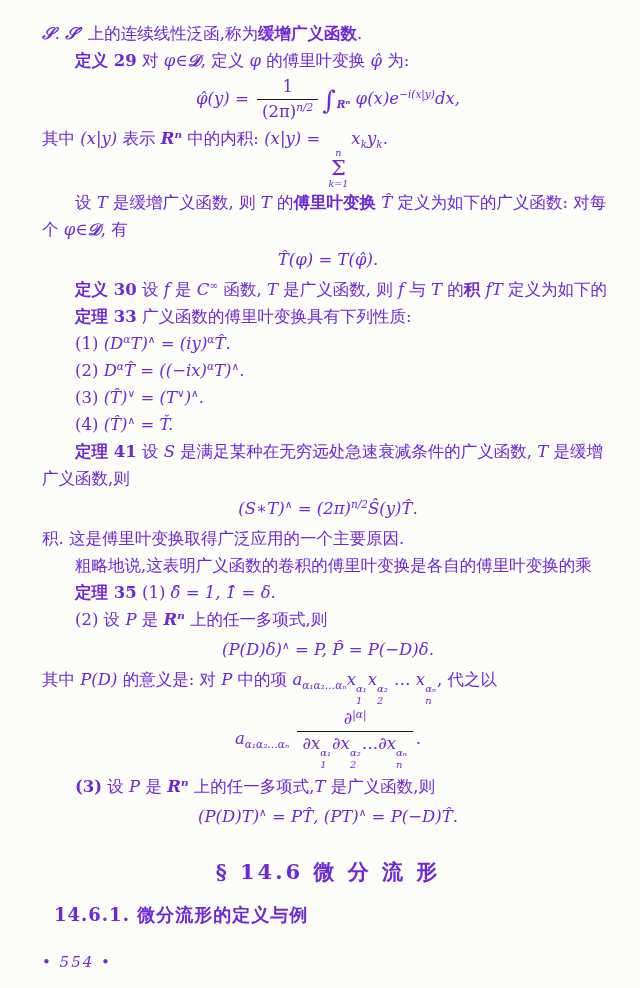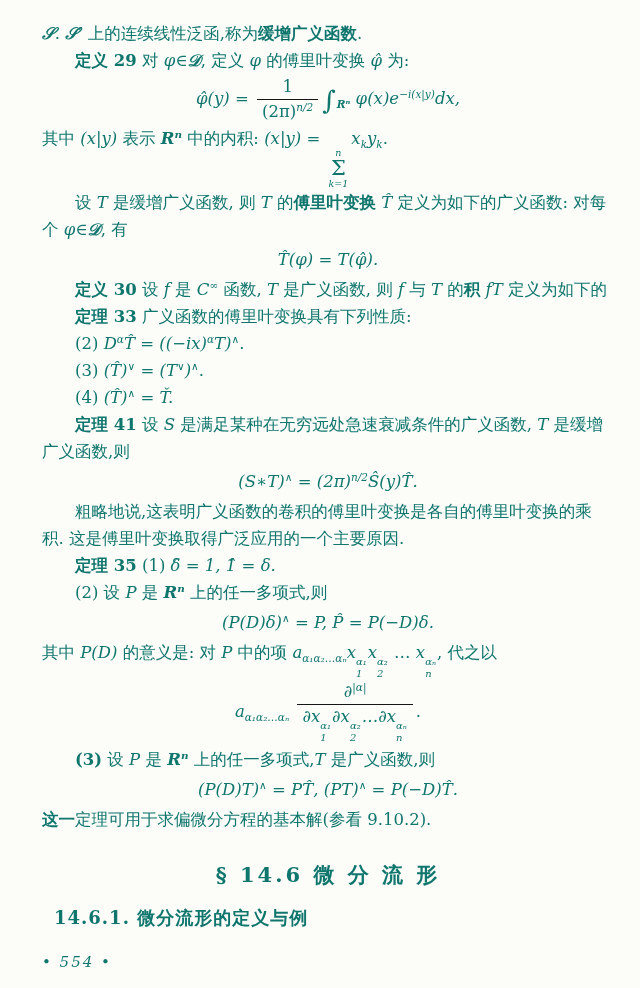--- a/index.html
+++ b/index.html
@@ -2,21 +2,21 @@
 <html><head>
 <meta charset="utf-8">
 <style>
   html,body{margin:0;padding:0;background:#d8d8d4;}
   .page{
     position:relative;
     width:640px;height:988px;
     margin:0 auto;
     box-sizing:border-box;
     background:#fcfcf8;
-    color:#0f766e;
+    color:#6d28d9;
     font-family:"DejaVu Serif","Liberation Serif",serif;
     font-size:16.5px;
     line-height:27px;
     padding:20px 26px 0 42px;
     overflow:hidden;
   }
   .line{min-height:27px;}
   .indent{text-indent:2em;}
   .center{text-align:center;margin:3px 0;}
   .h1{text-align:center;font-weight:bold;font-size:21px;letter-spacing:3px;margin:28px 0 16px;}
@@ -49,28 +49,29 @@
       <div class="line"><span>其中 </span><span class="i">(x|y)</span><span> 表示 </span><span class="bi">Rⁿ</span><span> 中的内积:  </span><span class="i">(x|y) = </span><span class="sumop">
           <span class="lim">n</span>
           <span class="op">Σ</span>
           <span class="lim">k=1</span>
         </span><span class="i">x</span><span class="sub">k</span><span class="i">y</span><span class="sub">k</span><span>.</span></div>
       <div class="line indent"><span>设 </span><span class="i">T</span><span> 是缓增广义函数, 则 </span><span class="i">T</span><span> 的</span><span class="b">傅里叶变换</span><span> </span><span class="i">T̂</span><span> 定义为如下的广义函数: 对每</span></div>
       <div class="line"><span>个 </span><span class="i">φ∈</span><span class="scr">𝒟</span><span>, 有</span></div>
       <div class="line center"><span class="i">T̂(φ) = T(φ̂).</span></div>
       <div class="line indent"><span class="b">定义 30</span><span>  设 </span><span class="i">f</span><span> 是 </span><span class="i">C</span><span class="sup">∞</span><span> 函数, </span><span class="i">T</span><span> 是广义函数, 则 </span><span class="i">f</span><span> 与 </span><span class="i">T</span><span> 的</span><span class="b">积</span><span> </span><span class="i">fT</span><span> 定义为如下的</span></div>
       <div class="line indent"><span class="b">定理 33</span><span>  广义函数的傅里叶变换具有下列性质:</span></div>
+      <div class="line indent"><span>(1) </span><span class="i">(D</span><span class="sup">α</span><span class="i">T)</span><span class="sup">∧</span><span class="i"> = (iy)</span><span class="sup">α</span><span class="i">T̂.</span></div>
       <div class="line indent"><span>(2) </span><span class="i">D</span><span class="sup">α</span><span class="i">T̂ = ((−ix)</span><span class="sup">α</span><span class="i">T)</span><span class="sup">∧</span><span>.</span></div>
       <div class="line indent"><span>(3) </span><span class="i">(T̂)</span><span class="sup">∨</span><span class="i"> = (T</span><span class="sup">∨</span><span class="i">)</span><span class="sup">∧</span><span>.</span></div>
       <div class="line indent"><span>(4) </span><span class="i">(T̂)</span><span class="sup">∧</span><span> = </span><span class="i">Ť.</span></div>
       <div class="line indent"><span class="b">定理 41</span><span>  设 </span><span class="i">S</span><span> 是满足某种在无穷远处急速衰减条件的广义函数, </span><span class="i">T</span><span> 是缓增</span></div>
       <div class="line"><span>广义函数,则</span></div>
       <div class="line center"><span class="i">(S∗T)</span><span class="sup">∧</span><span class="i"> = (2π)</span><span class="sup">n/2</span><span class="i">Ŝ(y)T̂.</span></div>
+      <div class="line"><span>积. 这是傅里叶变换取得广泛应用的一个主要原因.</span></div>
       <div class="line indent"><span>粗略地说,这表明广义函数的卷积的傅里叶变换是各自的傅里叶变换的乘</span></div>
-      <div class="line"><span>积. 这是傅里叶变换取得广泛应用的一个主要原因.</span></div>
       <div class="line indent"><span class="b">定理 35</span><span>  (1) </span><span class="i">δ̂ = 1, 1̂ = δ.</span></div>
       <div class="line indent"><span>(2) 设 </span><span class="i">P</span><span> 是 </span><span class="bi">Rⁿ</span><span> 上的任一多项式,则</span></div>
       <div class="line center"><span class="i">(P(D)δ)</span><span class="sup">∧</span><span class="i"> = P,  P̂ = P(−D)δ.</span></div>
       <div class="line"><span>其中 </span><span class="i">P(D)</span><span> 的意义是: 对 </span><span class="i">P</span><span> 中的项 </span><span class="i">a</span><span class="sub">α₁α₂…αₙ</span><span class="i">x</span><span class="ss">
           <span>α₁</span>
           <span>1</span>
         </span><span class="i">x</span><span class="ss">
           <span>α₂</span>
           <span>2</span>
         </span><span> … </span><span class="i">x</span><span class="ss">
@@ -82,18 +83,17 @@
               <span>1</span>
             </span><span class="i">∂x</span><span class="ss">
               <span>α₂</span>
               <span>2</span>
             </span><span class="i">…∂x</span><span class="ss">
               <span>αₙ</span>
               <span>n</span>
             </span></span></span><span>.</span></div>
       <div class="line indent"><span class="b">(3)</span><span> 设 </span><span class="i">P</span><span> 是 </span><span class="bi">Rⁿ</span><span> 上的任一多项式,</span><span class="i">T</span><span> 是广义函数,则</span></div>
       <div class="line center"><span class="i">(P(D)T)</span><span class="sup">∧</span><span class="i"> = PT̂, (PT)</span><span class="sup">∧</span><span class="i"> = P(−D)T̂.</span></div>
-      <div class="line"><span class="b">这一</span><span>定理可用于求偏微分方程的基本解(参看 9.10.2).</span></div>
       <div class="h1"><span class="b">§ 14.6  微 分 流 形</span></div>
       <div class="h2"><span class="b">14.6.1. 微分流形的定义与例</span></div>
       <div class="pn"><span>• 554 •</span></div>
     </div>
 </div>
 
 </body></html>

